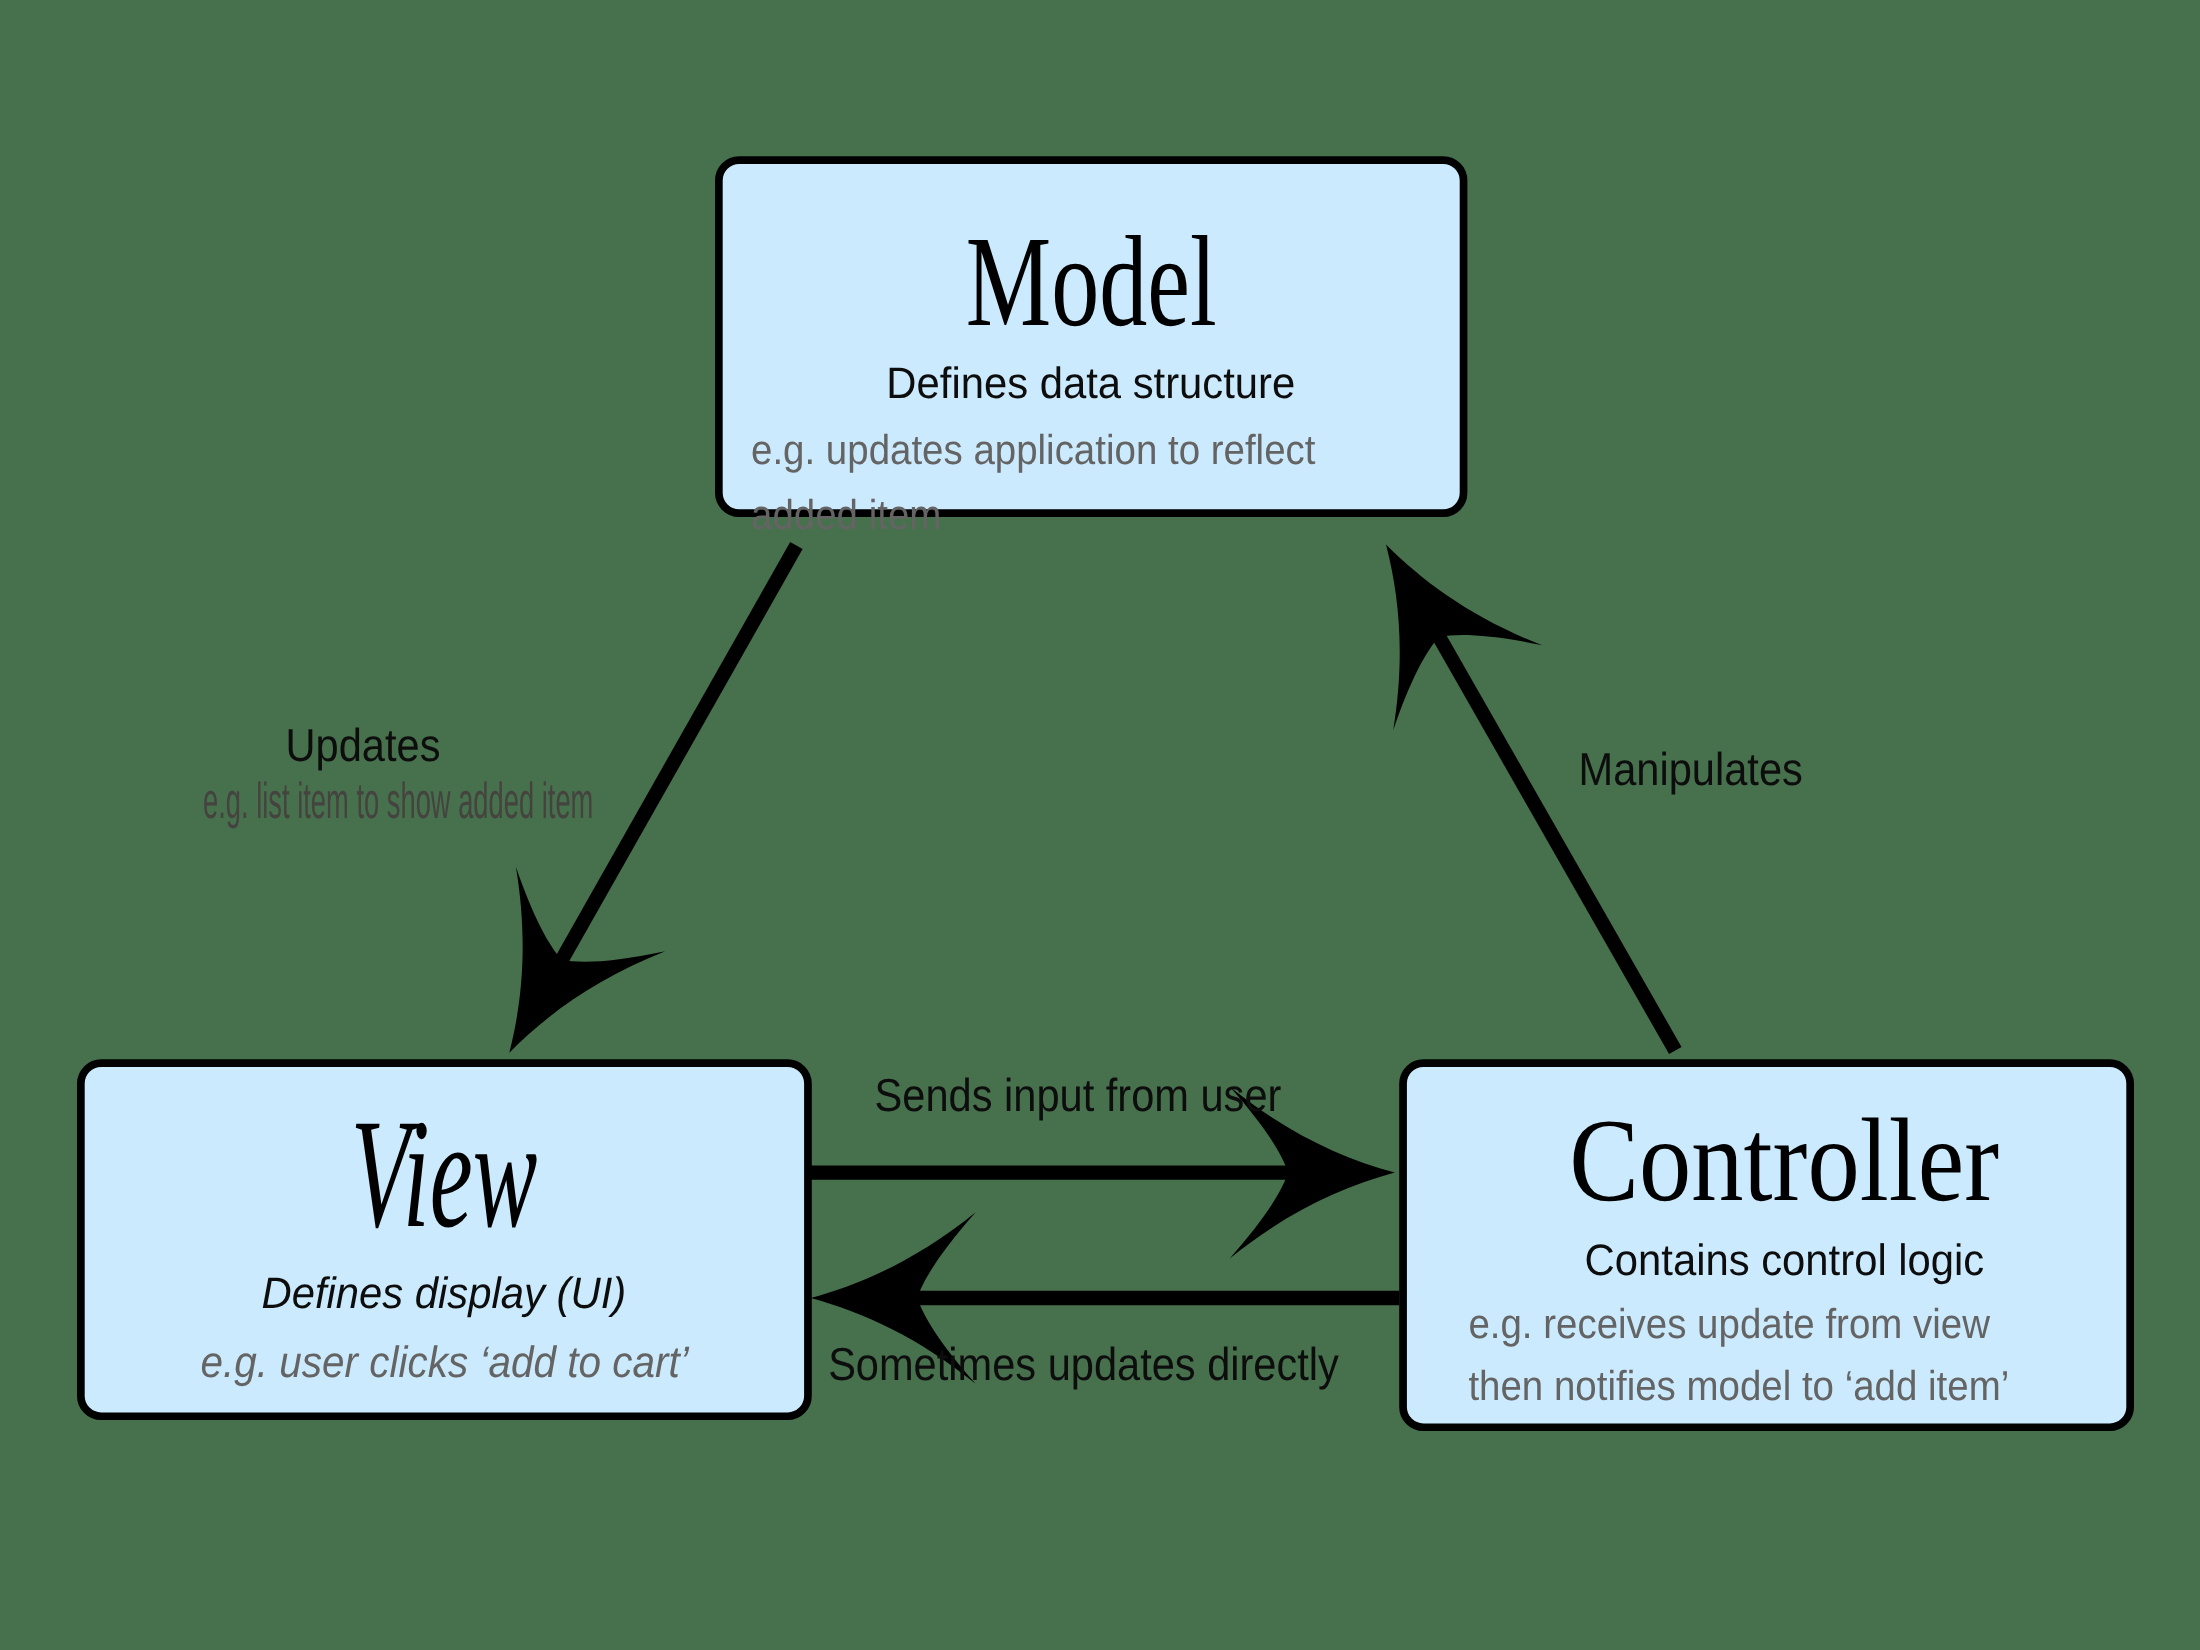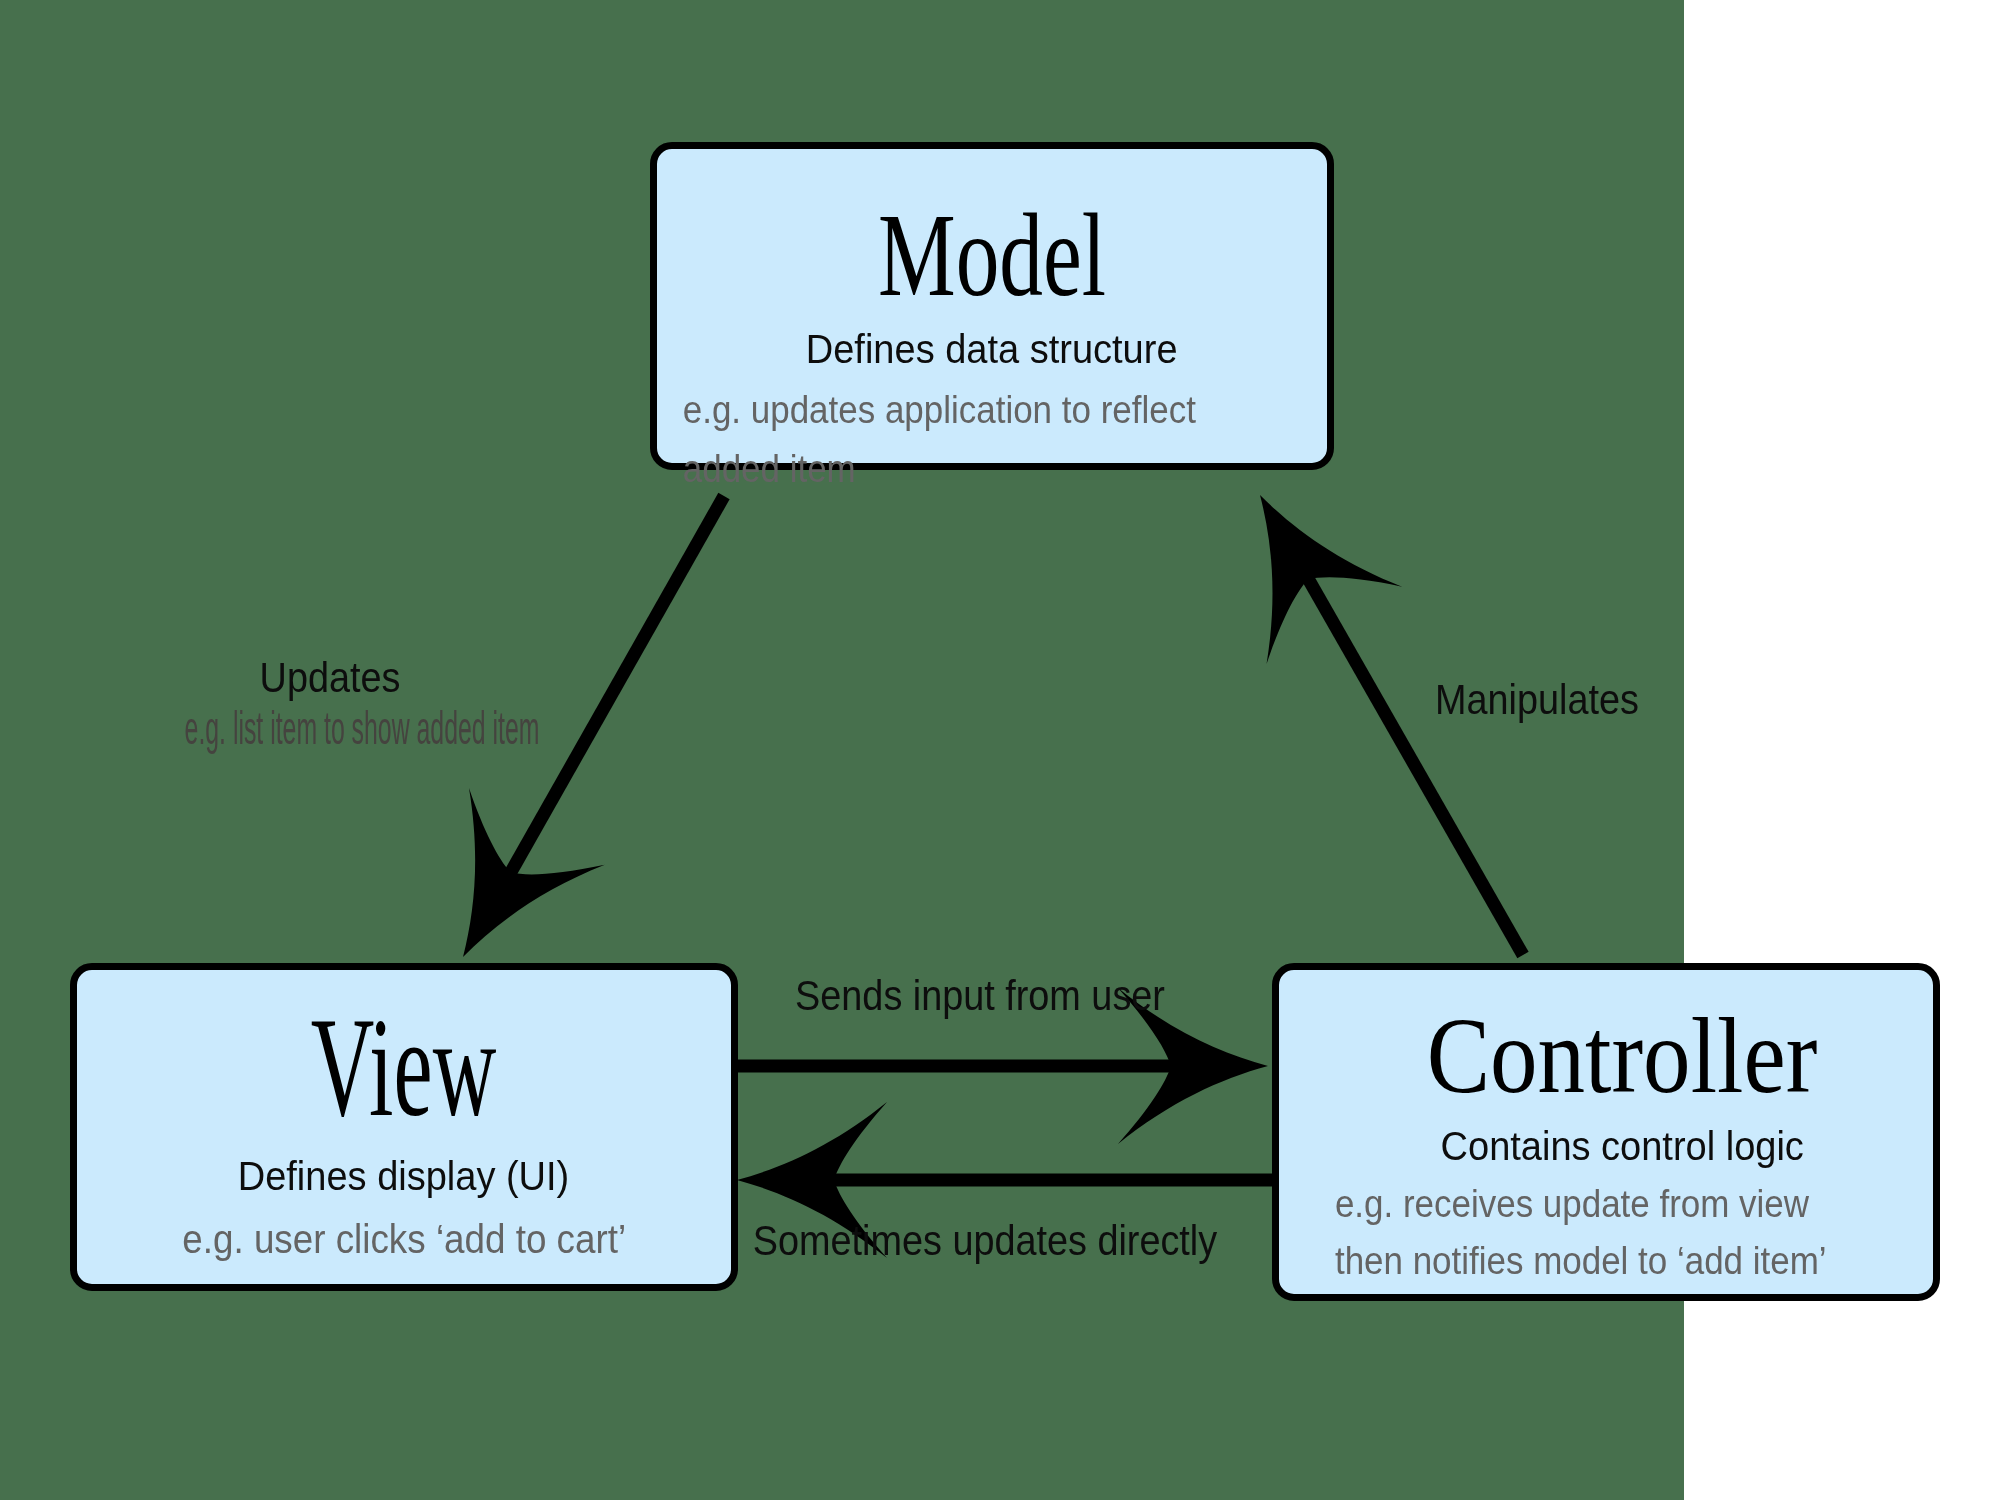--- a/index.html
+++ b/index.html
@@ -1,18 +1,18 @@
 <!DOCTYPE html>
 <html><head>
 <meta charset="utf-8">
 <style>
   html,body{margin:0;padding:0;}
   body{width:2000px;height:1500px;overflow:hidden;
        font-family:"Liberation Sans","DejaVu Sans",sans-serif;}
-  #canvas{position:relative;width:1684px;height:1500px;background:var(--bg,#47704D);}
+  #canvas{position:relative;width:2000px;height:1500px;background:var(--bg,#47704D);}
 
   
   #arrows{position:absolute;left:0;top:0;width:2000px;height:1500px;}
 
   
   .node{position:absolute;box-sizing:border-box;
         background:var(--fill,#CBEAFD);
         border:7px solid var(--line,#000);
         border-radius:22px;
         display:flex;flex-direction:column;align-items:center;}
@@ -21,21 +21,21 @@
   .node-subtitle{color:var(--tprim,#0D0D0D);font-size:40px;line-height:1.2;white-space:nowrap;}
   .node-example{color:var(--tsec,#646464);font-size:38px;line-height:1.55;
         white-space:pre-line;}
 
   #model-box{left:650px;top:142px;width:684px;height:328px;padding-top:48px;}
   #model-box .node-title{font-size:118px;transform:scaleX(.74);}
   #model-box .node-subtitle{margin-top:10px;transform:scaleX(.95);}
   #model-box .node-example{margin-top:8px;align-self:stretch;padding:0 28px;
         transform:scaleX(.92);transform-origin:0 50%;}
 
-  #view-box{left:70px;top:963px;width:668px;height:328px;padding-top:26px;}
+  #view-box{left:70px;top:963px;width:668px;height:328px;padding-top:26px;font-style:italic;}
   #view-box .node-title{font-size:142px;transform:scaleX(.62);}
   #view-box .node-subtitle{margin-top:14px;transform:scaleX(.95);}
   #view-box .node-example{margin-top:8px;font-size:40px;transform:scaleX(.92);}
 
   #controller-box{left:1272px;top:963px;width:668px;height:338px;padding-top:32px;padding-left:32px;}
   #controller-box .node-title{font-size:108px;transform:scaleX(.88);}
   #controller-box .node-subtitle{margin-top:12px;transform:scaleX(.95);}
   #controller-box .node-example{margin-top:6px;align-self:stretch;padding:0 26px;
         line-height:1.5;transform:scaleX(.92);transform-origin:0 50%;}
 

